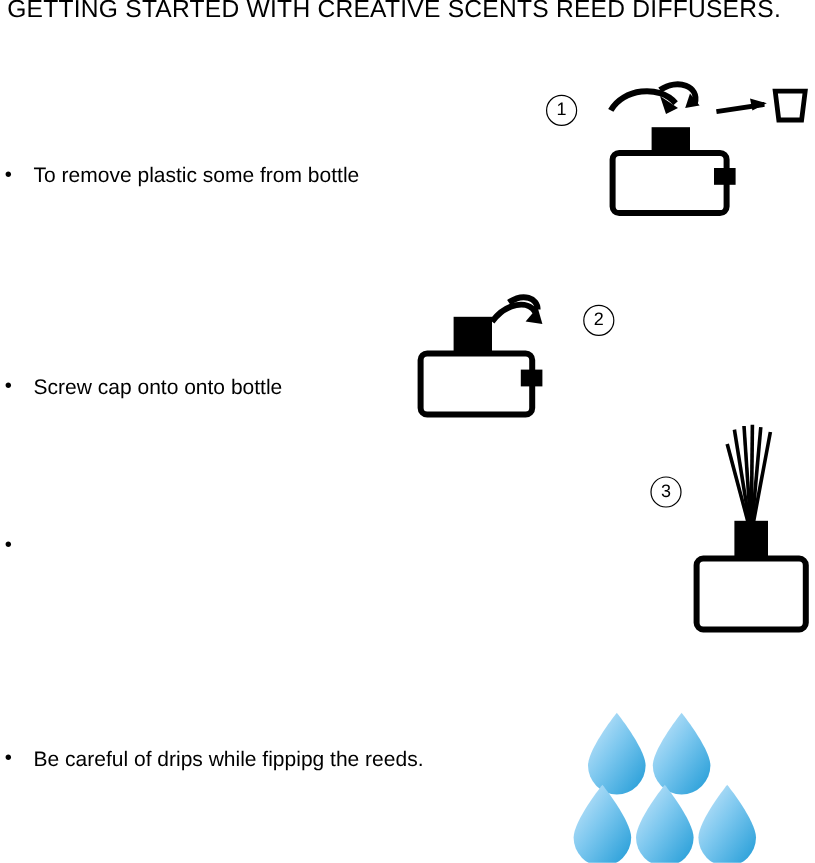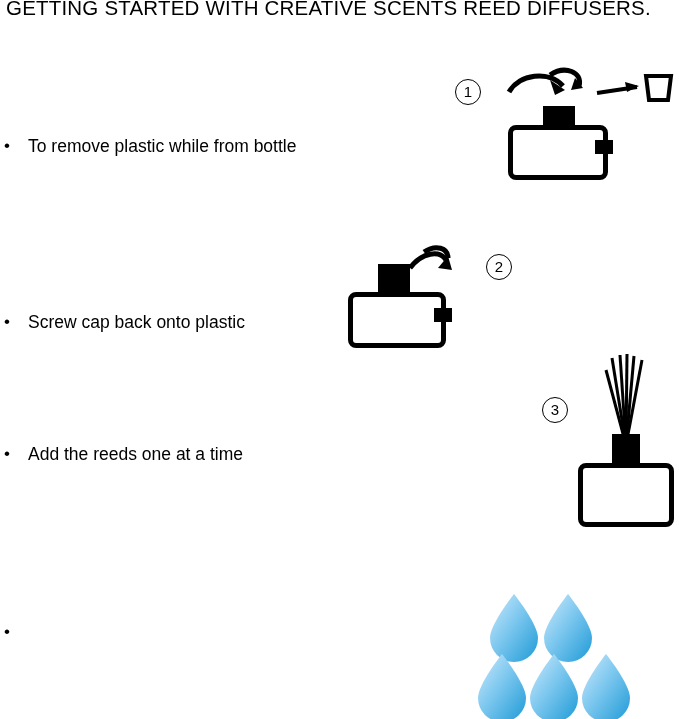--- a/index.html
+++ b/index.html
@@ -84,21 +84,21 @@
 <body>
 
 <div id="page">
 
   <div class="title">GETTING STARTED WITH CREATIVE SCENTS REED DIFFUSERS.</div>
 
   <div class="step-num" style="left:455px; top:79px;">1</div>
 
   <div class="bullet-row" style="left:4px; top:132px; width:420px;">
     <span class="dot">•</span>
-    <span class="txt">To remove plastic while from bottle</span>
+    <span class="txt">To remove plastic some from bottle</span>
   </div>
 
   <div class="art" style="left:495px; top:60px; width:184px; height:135px;">
 
     <div class="bottle-body" style="left:13px; top:65px; width:100px; height:55px;"></div>
 
     <div class="bottle-neck" style="left:48px; top:46px; width:32px; height:22px;"></div>
     <div class="bottle-cap" style="left:100px; top:80px; width:18px; height:14px;"></div>
     <svg width="184" height="135" style="position:absolute; left:0; top:0;">
 
@@ -111,39 +111,38 @@
       <path d="M144,26 L130,22 L132,32 Z" fill="#000"></path>
 
       <path d="M151,16 L176,16 L173,40 L154,40 Z" stroke="#000" stroke-width="4" fill="#fff"></path>
     </svg>
   </div>
 
   <div class="step-num" style="left:486px; top:254px;">2</div>
 
   <div class="bullet-row" style="left:4px; top:308px; width:380px;">
     <span class="dot">•</span>
-    <span class="txt">Screw cap back onto plastic</span>
+    <span class="txt">Screw cap onto onto bottle</span>
   </div>
 
   <div class="art" style="left:336px; top:246px; width:130px; height:115px;">
     <div class="bottle-body" style="left:12px; top:46px; width:98px; height:56px;"></div>
     <div class="bottle-neck" style="left:42px; top:18px; width:32px; height:30px;"></div>
     <div class="bottle-cap" style="left:98px; top:62px; width:18px; height:14px;"></div>
     <svg width="130" height="115" style="position:absolute; left:0; top:0;">
       <path d="M74,22 C86,6 104,4 110,14" stroke="#000" stroke-width="5" fill="none"></path>
       <path d="M112,10 L116,24 L102,22 Z" fill="#000"></path>
       <path d="M88,6 C100,-2 112,2 112,12" stroke="#000" stroke-width="5" fill="none"></path>
     </svg>
   </div>
 
   <div class="step-num" style="left:542px; top:397px;">3</div>
 
   <div class="bullet-row" style="left:4px; top:440px; width:440px;">
     <span class="dot">•</span>
-    <span class="txt">Add the reeds one at a time</span>
   </div>
 
   <div class="art" style="left:570px; top:350px; width:110px; height:185px;">
     <svg width="110" height="185" style="position:absolute; left:0; top:0;">
 
       <line x1="56" y1="95" x2="42" y2="8" stroke="#000" stroke-width="3"></line>
       <line x1="56" y1="95" x2="50" y2="5" stroke="#000" stroke-width="3"></line>
       <line x1="56" y1="95" x2="57" y2="4" stroke="#000" stroke-width="3"></line>
       <line x1="56" y1="95" x2="64" y2="6" stroke="#000" stroke-width="3"></line>
       <line x1="56" y1="95" x2="72" y2="10" stroke="#000" stroke-width="3"></line>
@@ -154,20 +153,21 @@
       <line x1="56" y1="95" x2="56" y2="176" stroke="#000" stroke-width="2.5"></line>
       <line x1="56" y1="95" x2="70" y2="176" stroke="#000" stroke-width="2.5"></line>
       <line x1="56" y1="95" x2="82" y2="175" stroke="#000" stroke-width="2.5"></line>
     </svg>
     <div class="bottle-neck" style="left:42px; top:84px; width:28px; height:32px;"></div>
     <div class="bottle-body" style="left:8px; top:113px; width:96px; height:64px;"></div>
   </div>
 
   <div class="bullet-row" style="left:4px; top:618px; width:470px;">
     <span class="dot">•</span>
+    <span class="txt">Be careful of drips while fippipg the reeds.</span>
   </div>
 
   <div class="art" style="left:472px; top:592px; width:165px; height:125px;">
     <svg width="165" height="127" style="position:absolute; left:0; top:0;">
       <defs>
         <linearGradient id="dropgrad" x1="0" y1="0" x2="1" y2="1">
           <stop offset="0%" stop-color="#cfeafc"></stop>
           <stop offset="45%" stop-color="#7ec8ef"></stop>
           <stop offset="100%" stop-color="#1e9ad6"></stop>
         </linearGradient>

